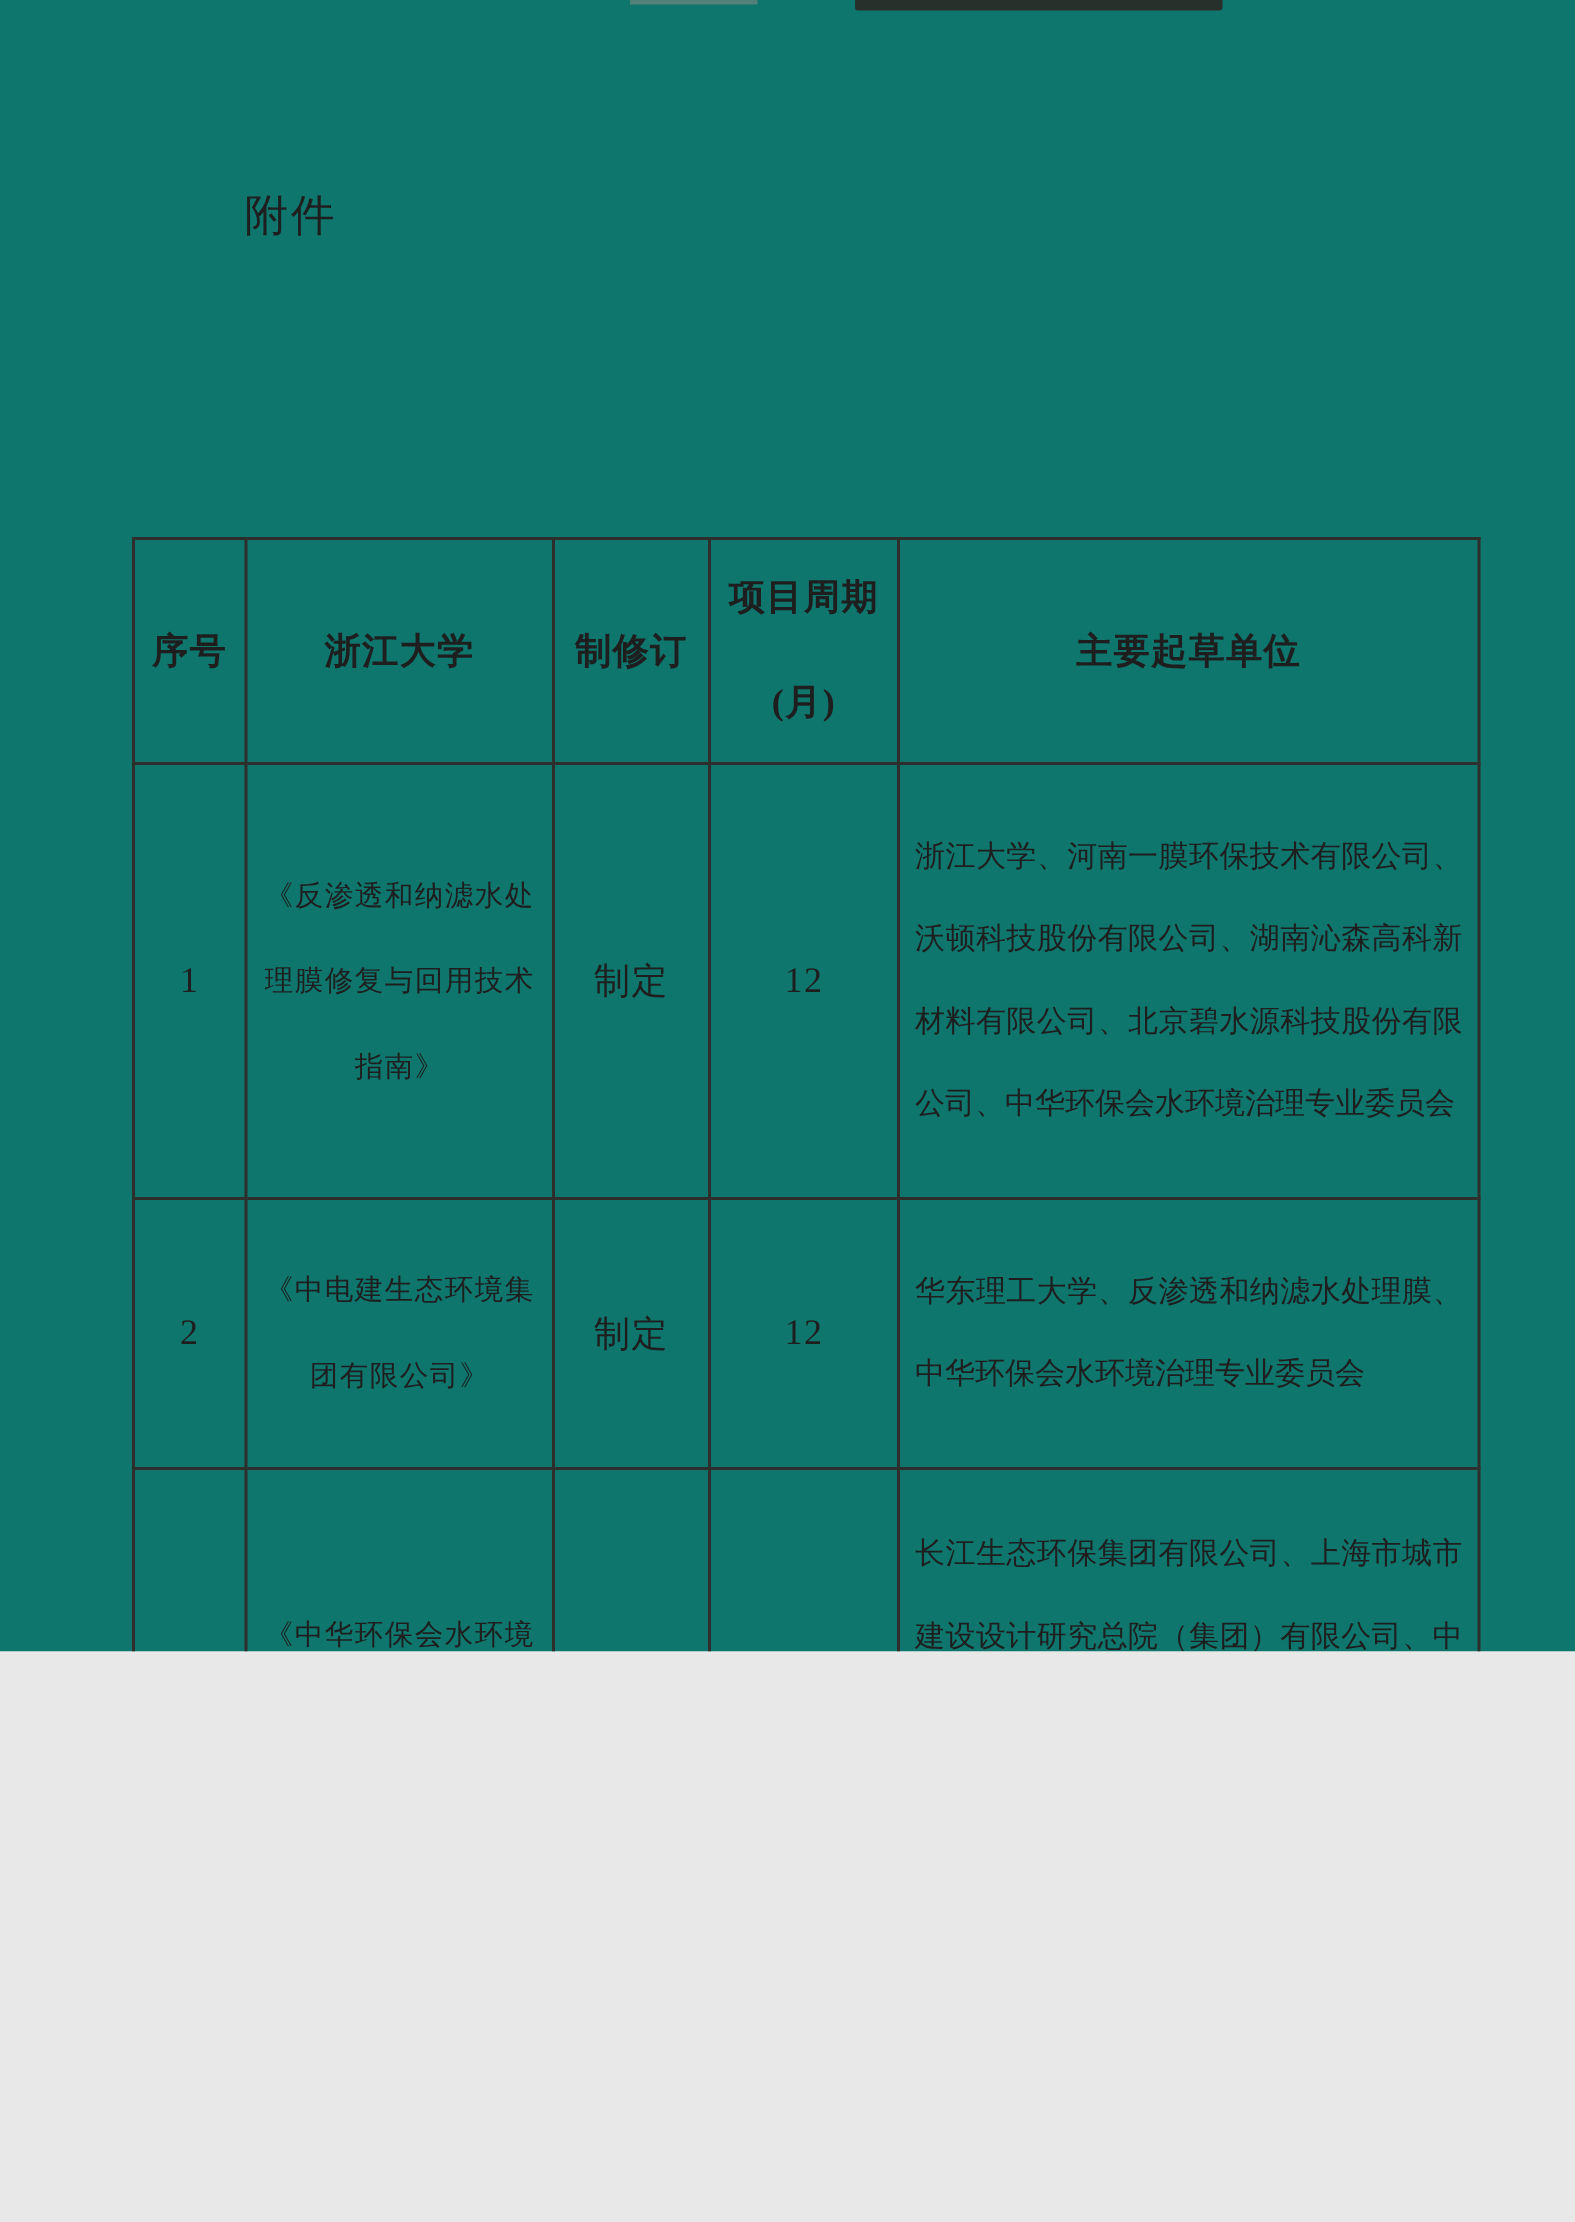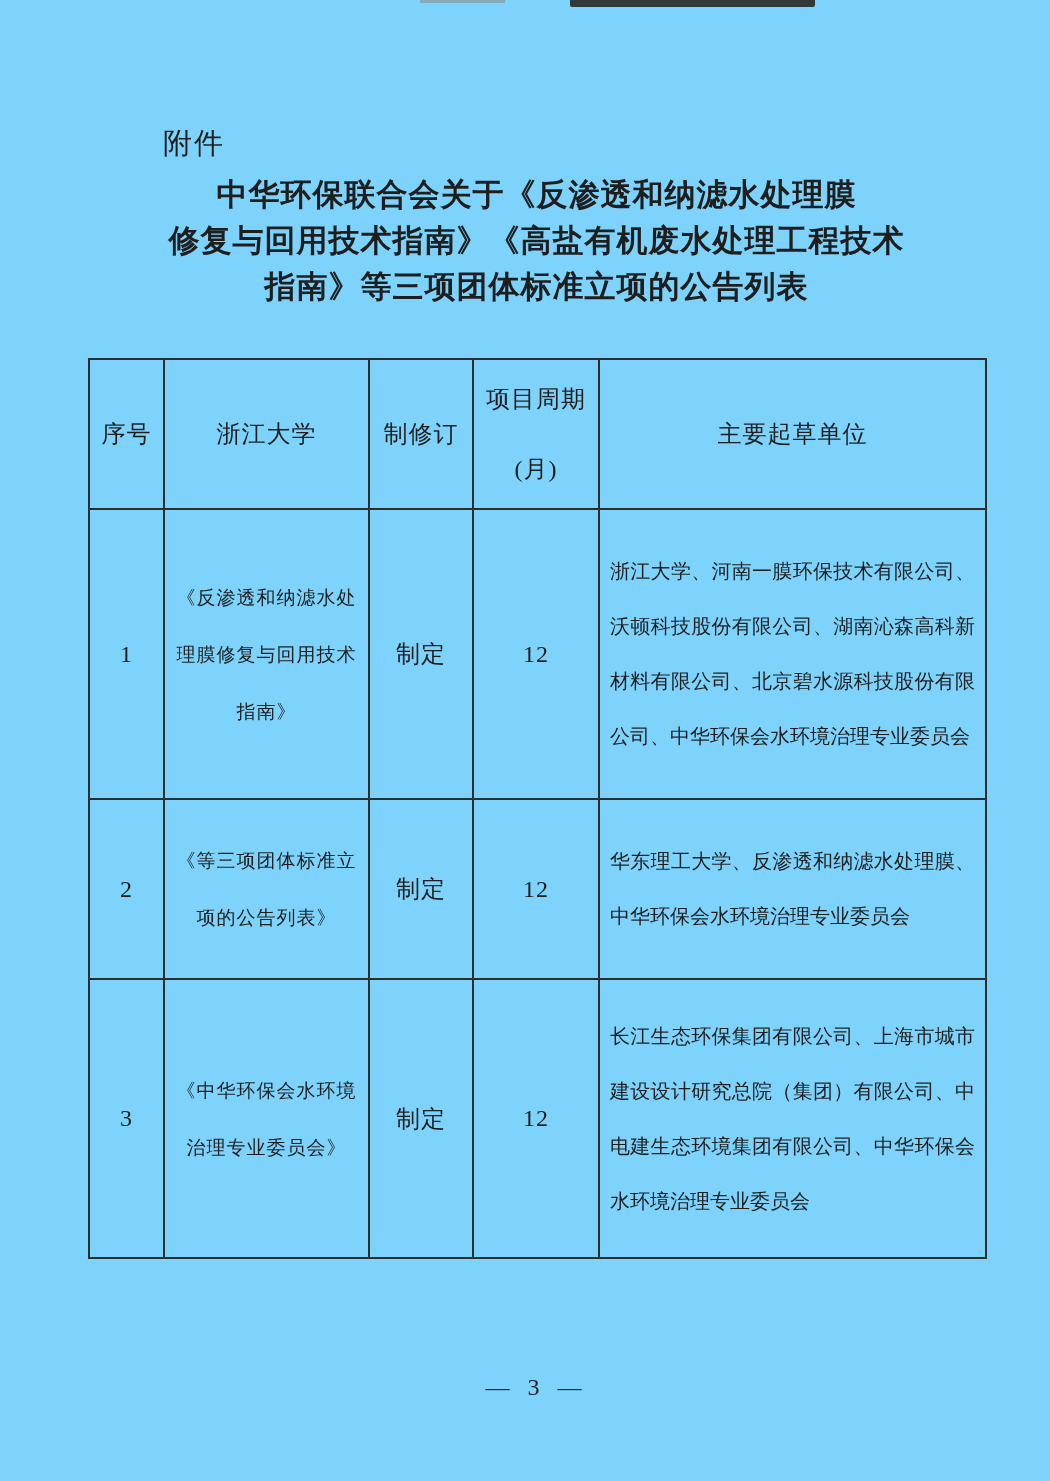--- a/index.html
+++ b/index.html
@@ -2,23 +2,23 @@
 <html><head>
 <meta charset="utf-8">
 <style>
   * { margin: 0; padding: 0; box-sizing: border-box; }
   html, body { background: #e8e8e8; }
   body { font-family: "Liberation Serif", "DejaVu Serif", serif; }
 
   .page {
     position: relative;
     width: 1050px;
-    height: 1481px;
+    height: 1101px;
     margin: 0 auto;
-    background: #7dd3fc;
+    background: #0f766e;
     color: #1e1e1e;
     overflow: hidden;
   }
 
   
   .scan-bar-1 {
     position: absolute;
     left: 570px; top: 0;
     width: 245px; height: 7px;
     background: #2a2a26;
@@ -77,20 +77,21 @@
 
   .standards tr.header-row   { height: 150px; }
   .standards tr.body-row-1   { height: 290px; }
   .standards tr.body-row-2   { height: 180px; }
   .standards tr.body-row-3   { height: 279px; }
 
   .standards th {
     font-size: 24px;
     text-align: center;
     letter-spacing: 1px;
+    font-weight: bold;
   }
   .th-period { white-space: pre-line; line-height: 70px; }
 
   .cell-no, .cell-revision, .cell-period {
     font-size: 24px;
     text-align: center;
     letter-spacing: 1px;
   }
   .cell-name {
     font-size: 19px;
@@ -120,23 +121,20 @@
 </head>
 <body>
 
 <div class="page">
 
   <div class="scan-bar-1"></div>
   <div class="scan-bar-2"></div>
 
   <div class="attachment-label">附件</div>
 
-  <div class="doc-title">中华环保联合会关于《反渗透和纳滤水处理膜
-修复与回用技术指南》《高盐有机废水处理工程技术
-指南》等三项团体标准立项的公告列表</div>
 
   <table class="standards">
     <colgroup>
       <col class="c-no">
         <col class="c-name">
         <col class="c-revision">
         <col class="c-period">
         <col class="c-units">
     </colgroup>
     <tbody>
@@ -150,21 +148,21 @@
     </tr>
     <tr class="body-row-1">
       <td class="cell-no">1</td>
       <td class="cell-name">《反渗透和纳滤水处理膜修复与回用技术指南》</td>
       <td class="cell-revision">制定</td>
       <td class="cell-period">12</td>
       <td class="cell-units">浙江大学、河南一膜环保技术有限公司、沃顿科技股份有限公司、湖南沁森高科新材料有限公司、北京碧水源科技股份有限公司、中华环保会水环境治理专业委员会</td>
     </tr>
     <tr class="body-row-2">
       <td class="cell-no">2</td>
-      <td class="cell-name">《等三项团体标准立项的公告列表》</td>
+      <td class="cell-name">《中电建生态环境集团有限公司》</td>
       <td class="cell-revision">制定</td>
       <td class="cell-period">12</td>
       <td class="cell-units">华东理工大学、反渗透和纳滤水处理膜、中华环保会水环境治理专业委员会</td>
     </tr>
     <tr class="body-row-3">
       <td class="cell-no">3</td>
       <td class="cell-name">《中华环保会水环境治理专业委员会》</td>
       <td class="cell-revision">制定</td>
       <td class="cell-period">12</td>
       <td class="cell-units">长江生态环保集团有限公司、上海市城市建设设计研究总院（集团）有限公司、中电建生态环境集团有限公司、中华环保会水环境治理专业委员会</td>

